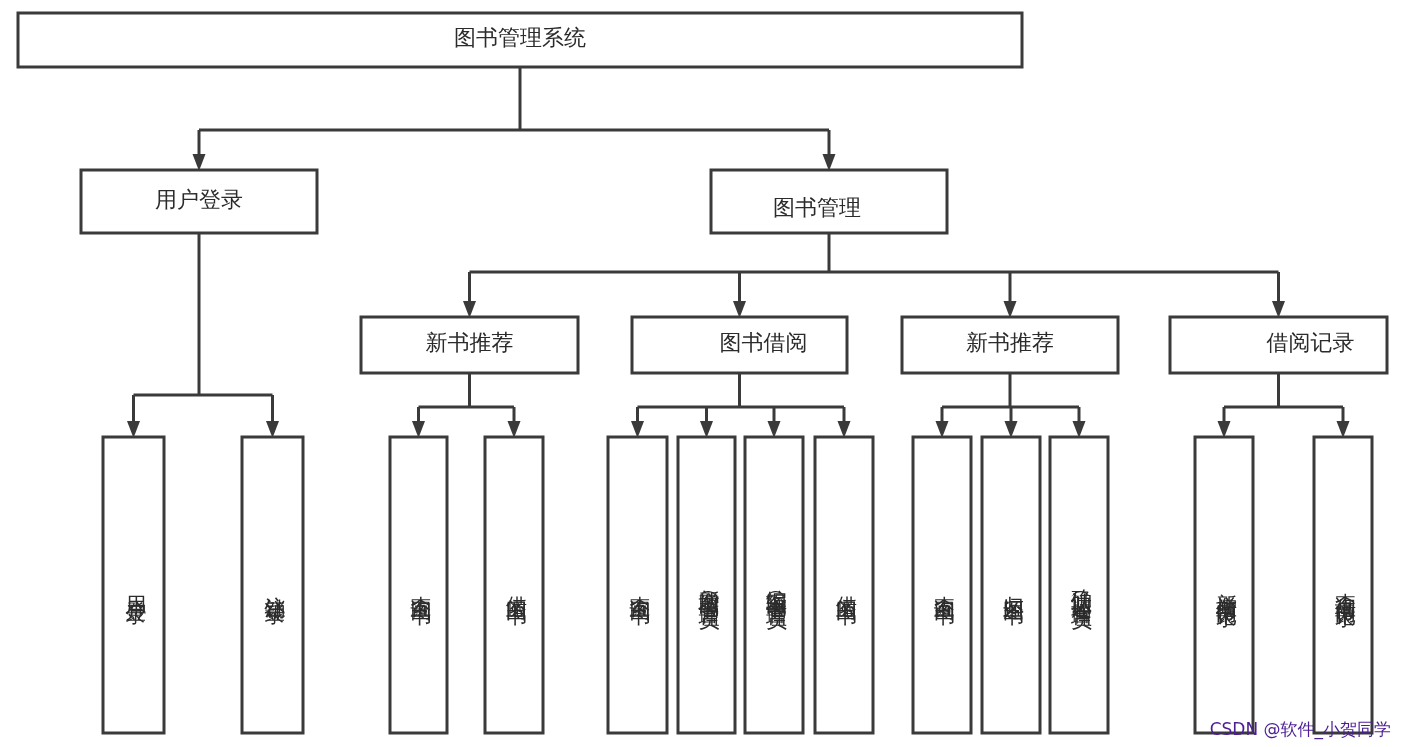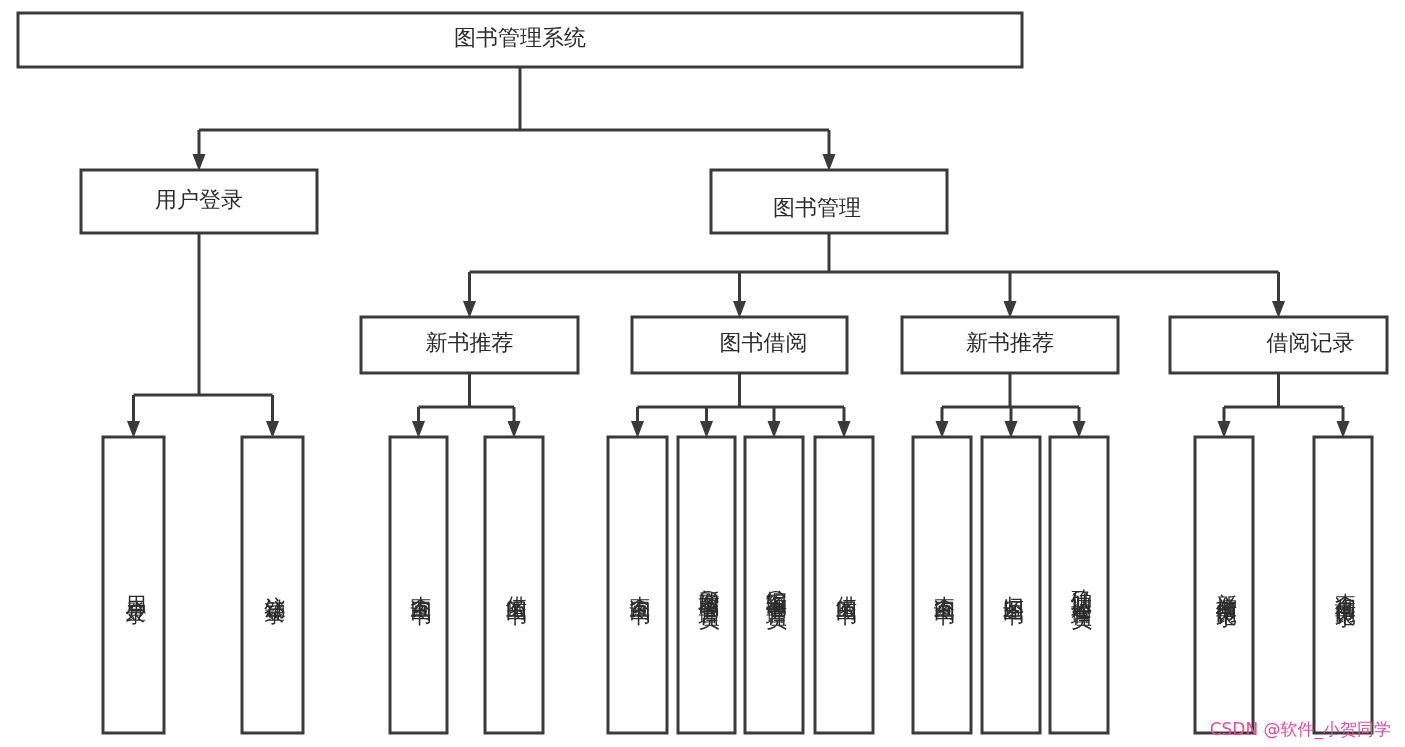--- a/index.html
+++ b/index.html
@@ -57,21 +57,21 @@
     font-size: 22px;
   }
   .node-label.vertical {
     writing-mode: vertical-rl;
     text-orientation: upright;
     font-size: 21px;
     letter-spacing: 3px;
   }
   .watermark {
     position: absolute;
-    color: #ec4899;
+    color: #4c1d95;
     font-size: 17px;
     font-family: "DejaVu Sans", "Liberation Sans", sans-serif;
     white-space: nowrap;
     right: 14px;
     bottom: 6px;
   }
 </style>
 </head>
 <body>
 

